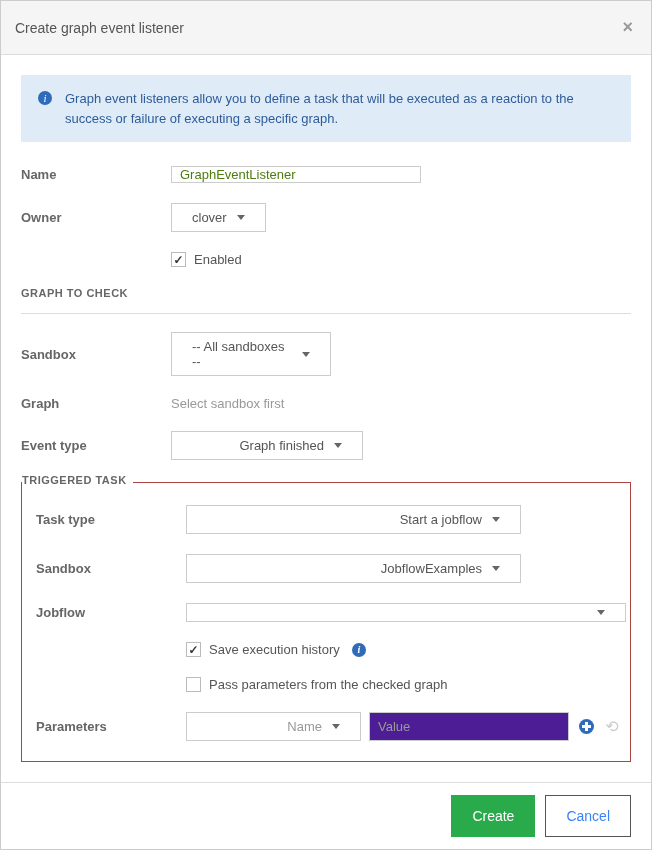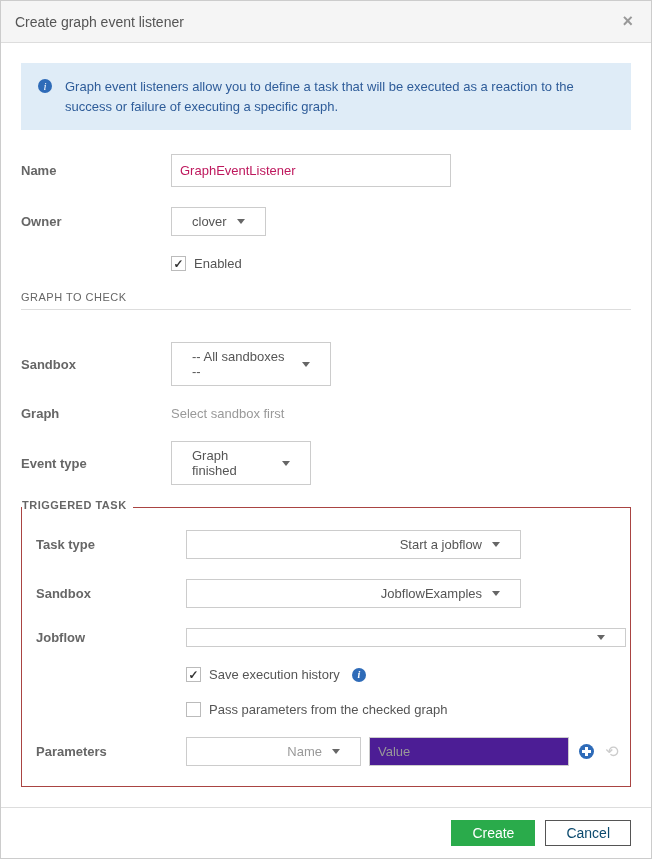--- a/index.html
+++ b/index.html
@@ -11,21 +11,21 @@
     color: #333;
   }
   .modal {
     width: 652px;
     border: 1px solid #ccc;
     background: #fff;
   }
   .modal-header {
     background: #f5f5f5;
     border-bottom: 1px solid #ddd;
-    padding: 10px 14px;
+    padding: 16px 14px;
     display: flex;
     justify-content: space-between;
     align-items: center;
   }
   .modal-title {
     font-size: 14px;
     color: #555;
   }
   .close-btn {
     color: #999;
@@ -63,25 +63,25 @@
   .form-label {
     width: 150px;
     color: #666;
     font-weight: bold;
     flex-shrink: 0;
   }
   .form-control {
     flex: 1;
   }
   .text-input {
-    width: 280px;
-    padding: 8px 8px;
+    width: 250px;
+    padding: 0 8px;
     border: 1px solid #ccc;
     font-size: 13px;
-    color: #be185d;
+    color: #4d7c0f;
     background: #fff;
   }
   .select-box {
     display: inline-flex;
     align-items: center;
     justify-content: flex-end;
     border: 1px solid #ccc;
     padding: 6px 20px;
     background: #fff;
     color: #555;
@@ -121,25 +121,25 @@
     color: #333;
     font-weight: bold;
     line-height: 1;
   }
   .checkbox-label {
     color: #555;
   }
   .section-header {
     color: #666;
     font-size: 11px;
-    font-weight: normal;
+    font-weight: bold;
     letter-spacing: 0.5px;
     border-bottom: 1px solid #ddd;
-    padding-bottom: 6px;
-    margin-bottom: 32px;
+    padding-bottom: 14px;
+    margin-bottom: 18px;
     margin-top: 8px;
   }
   .static-text {
     color: #999;
   }
   .triggered-section {
     border: 1px solid #a94442;
     padding: 12px 14px 20px 14px;
     position: relative;
     margin-top: 22px;
@@ -218,33 +218,33 @@
     font-family: Georgia, serif;
   }
   .modal-footer {
     border-top: 1px solid #ddd;
     padding: 12px 20px;
     display: flex;
     justify-content: flex-end;
     gap: 10px;
   }
   .btn {
-    padding: 4px 20px;
+    padding: 12px 20px;
     font-size: 14px;
     cursor: pointer;
     border: 1px solid transparent;
   }
   .btn-primary {
     background: #2aab4b;
     color: #fff;
     border-color: #2aab4b;
   }
   .btn-secondary {
     background: #fff;
-    color: #0c4a6e;
+    color: #3b82f6;
     border-color: #555;
   }
   .info-svg { width:16px; height:16px; }
 </style>
 </head>
 <body>
 
 <div class="modal">
 
   <div class="modal-header">
@@ -306,21 +306,21 @@
     <div class="form-row">
       <div class="form-label">Graph</div>
       <div class="form-control">
         <span class="static-text">Select sandbox first</span>
       </div>
     </div>
 
     <div class="form-row" style="margin-bottom:19px">
       <div class="form-label">Event type</div>
       <div class="form-control">
-        <div class="select-box" style="width:140px">
+        <div class="select-box" style="width:192px">
           <span>Graph finished</span>
           <span class="caret"></span>
         </div>
       </div>
     </div>
 
     <div class="triggered-section">
       <div class="triggered-legend">TRIGGERED TASK</div>
 
       <div class="form-row" style="margin-top:10px">

